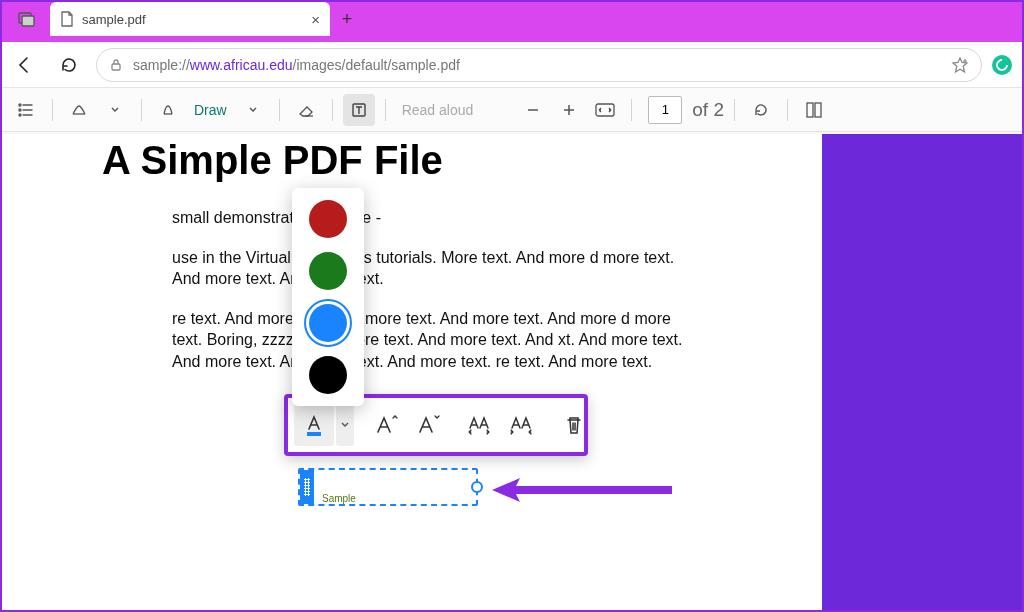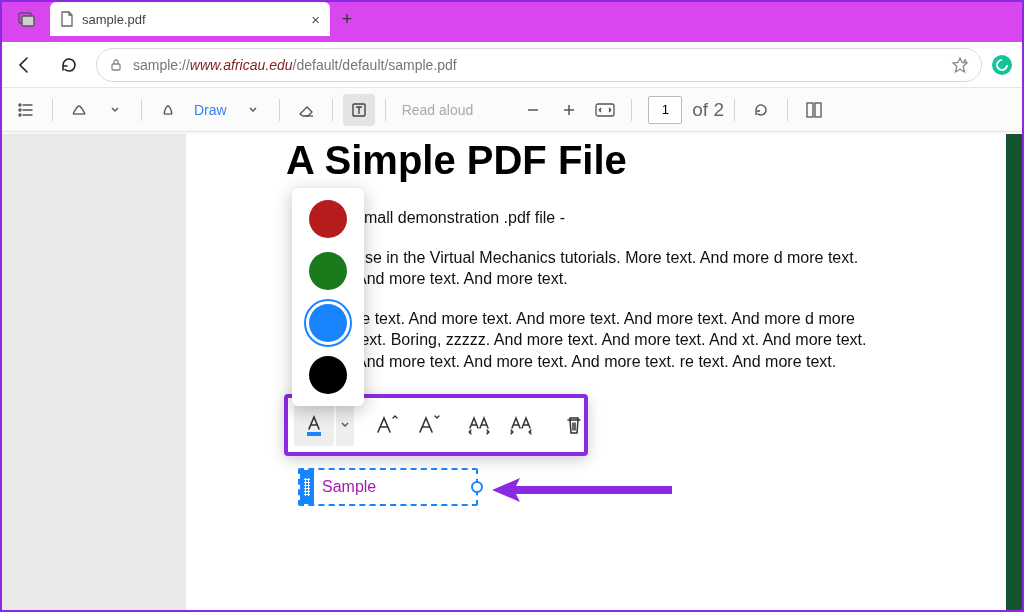--- a/index.html
+++ b/index.html
@@ -66,21 +66,21 @@
     border-radius: 17px;
     display:flex;
     align-items:center;
     padding: 0 12px;
     gap: 10px;
     font-size: 14px;
     color:#777;
   }
   .addr-field .lock svg{vertical-align:middle}
   .addr-text { flex:1; white-space:nowrap; overflow:hidden; }
-  .addr-text b { color:#7f1d1d; font-weight:500;font-style:italic; }
+  .addr-text b { color:#6d28d9; font-weight:500; }
   .addr-icons { display:flex; gap:10px; align-items:center; }
   .grammarly {
     width:20px;height:20px;border-radius:50%;
     background:#15c39a;position:relative;
   }
   .grammarly::after{
     content:"";position:absolute;inset:4px;border-radius:50%;
     border:2px solid #fff;border-top-color:transparent;
     transform:rotate(45deg);
   }
@@ -96,30 +96,31 @@
     font-size:14px;
     color:#555;
   }
   .tb-btn {
     height:32px;min-width:32px;
     display:flex;align-items:center;justify-content:center;
     border-radius:4px;padding:0 4px;
   }
   .tb-btn.active { background:#e4e4e4; }
   .tb-sep {width:1px;height:22px;background:#d4d4d4;margin:0 6px;}
-  .tb-label { color:#3b82f6; font-size:14px; padding:0 6px; }
+  .tb-label { color:#0f766e; font-size:14px; padding:0 6px; }
   .page-input {
     width:34px;height:28px;border:1px solid #bbb;border-radius:2px;
     text-align:center;font-size:13px;margin:0 6px;
   }
   
   .doc-area {
     position:absolute; top: 132px; bottom:0; left:0; right:0;
     display:flex;
-    background:#14532d;
+    background:#6d28d9;
+    flex-direction:column;
   }
   .sidebar-gutter { width:184px; background:#e9e9e9;}
   .page {
     background:#fff;
     width: 820px;
     min-height: 800px;
     padding: 4px 40px 40px 100px;
     position:relative;
   }
   .page h1 {
@@ -178,24 +179,24 @@
   }
   .fmt-btn.on { background:#eee; }
   .fmt-sep{width:1px;height:30px;background:#d6d6d6;margin:0 4px;}
   
   .sample-box {
     position:absolute;
     left: 296px; top: 466px;
     width: 180px; height: 38px;
     border: 2px dashed #1a84ff;
     border-radius: 2px;
-    display:flex;align-items:center;
+    display:flex;align-items:flex-end;
     padding-left: 22px;
-    color:#a21caf;
-    font-size:16px;
+    color:#4d7c0f;
+    font-size:10px;
     z-index:20;
     background:#fff;
   }
   .sample-box .grip {
     position:absolute;left:0;top:0;bottom:0;width:14px;
     background:#1a84ff;
     display:flex;align-items:center;justify-content:center;
   }
   .sample-box .grip::before{
     content:"";width:6px;height:18px;
@@ -253,21 +254,21 @@
       </svg>
   </div>
   <div class="addr-field">
     <span class="lock">
       <svg width="14" height="14" viewBox="0 0 14 14" fill="none" stroke="#888" stroke-width="1.3">
           <rect x="3" y="6" width="8" height="6" rx="1"></rect>
           <path d="M5 6V4a2 2 0 0 1 4 0v2"></path>
         </svg>
     </span>
     <span class="addr-text">
-      <span>sample://</span><b>www.africau.edu</b><span>/default/default/sample.pdf</span>
+      <span>sample://</span><b>www.africau.edu</b><span>/images/default/sample.pdf</span>
     </span>
     <span class="addr-icons">
       <span>
         <svg width="18" height="18" viewBox="0 0 18 18" fill="none" stroke="#888" stroke-width="1.3">
             <path d="M9 2l2 4.5 5 .5-3.8 3.3L13.5 16 9 13.3 4.5 16l1.3-5.7L2 7l5-.5z"></path>
             <path d="M14 3v4M12 5h4" stroke-width="1.2"></path>
           </svg>
       </span>
     </span>
   </div>

